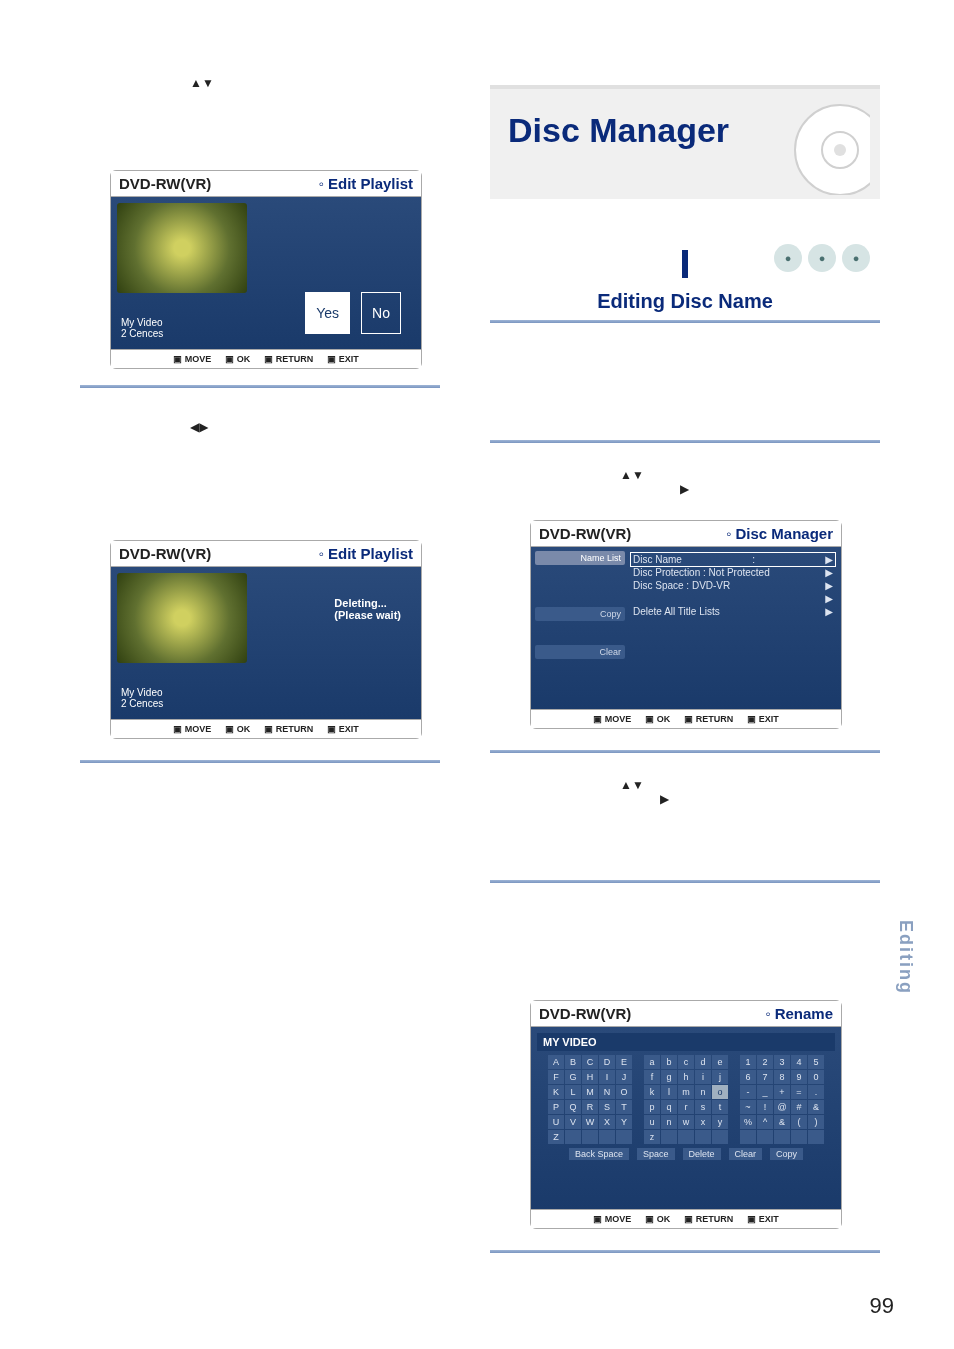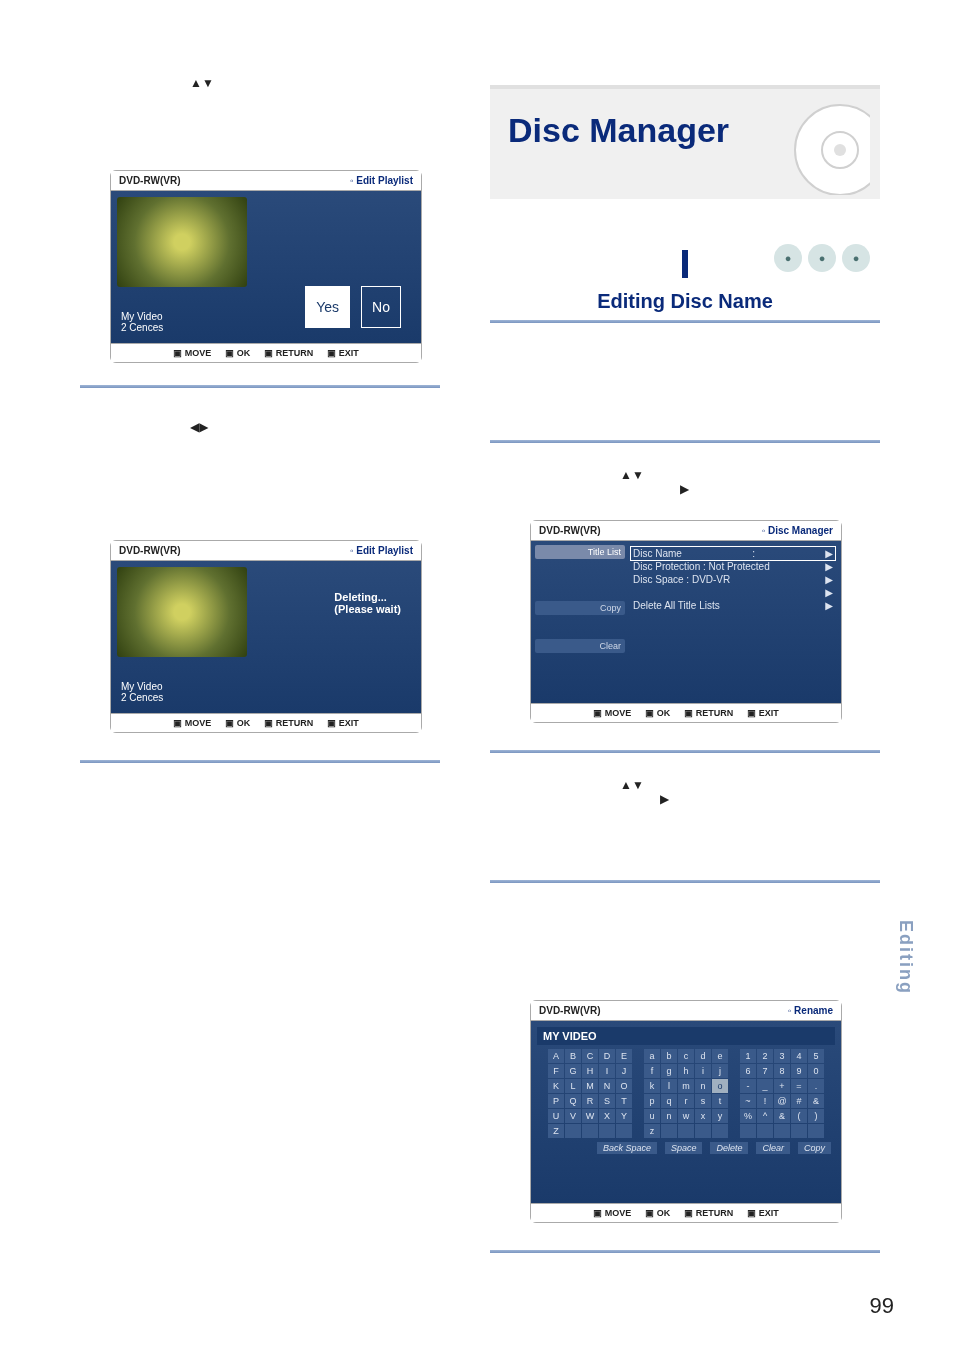--- a/index.html
+++ b/index.html
@@ -78,21 +78,21 @@
     box-shadow: inset 0 0 0 2px #d0d0d0;
     font-size: 10px;
   }
   .shot .titlebar {
     display: flex;
     justify-content: space-between;
     padding: 4px 8px;
     background: #fff;
     border-bottom: 1px solid #aaa;
     font-weight: bold;
-    font-size: 10px;
+    font-size: 15px;
   }
   .shot .titlebar .crumb { color:#0a2a7a; }
   .shot .body {
     background: linear-gradient(#2a4a7a,#1a3a6a);
     color:#fff;
     min-height: 140px;
     position: relative;
     padding: 6px;
   }
   .shot .footer {
@@ -148,21 +148,21 @@
   
   .kbd-area { padding:4px; }
   .kbd-grid { display:flex; gap:12px; justify-content:center; }
   .kgroup { display:grid; grid-template-columns: repeat(5, 16px); gap:1px; }
   .kgroup .k {
     width:16px; height:14px;
     background:#3a5a8a; color:#dde4f0;
     font-size:9px; display:flex; align-items:center; justify-content:center;
   }
   .kgroup .k.sel { background:#a0b0c0; color:#1a3a6a; }
-  .krow-btns { display:flex; gap:8px; justify-content:flex-end; margin-top:4px;font-style:italic;}
+  .krow-btns { display:flex; gap:8px; justify-content:center; margin-top:4px;}
   .krow-btns .kb {
     background:#3a5a8a; color:#dde4f0; font-size:9px; padding:1px 6px;
   }
 
   .page-no {
     position:absolute; right:60px; bottom:30px;
     font-size:22px; font-weight:normal; color:#222;
   }
   .side-tab {
     position:absolute; right:38px; top:920px;
@@ -272,21 +272,21 @@
   <span style="margin-left:180px;">▶</span>
 </div>
 
 <div class="shot" style="left:530px; top:520px;">
   <div class="titlebar">
     <span>DVD-RW(VR)</span>
     <span class="crumb">◦ <span>Disc Manager</span></span>
   </div>
   <div class="body" style="height:150px;">
     <div class="side-list">
-      <div class="side-item sel">Title List</div>
+      <div class="side-item sel">Name List</div>
       <div style="height:36px;"></div>
       <div class="side-item">Copy</div>
       <div style="height:18px;"></div>
       <div class="side-item">Clear</div>
     </div>
     <div class="menu-rows">
       <div class="row sel">
         <span>Disc Name</span>
           <span>:</span>
           <span>▶</span>

